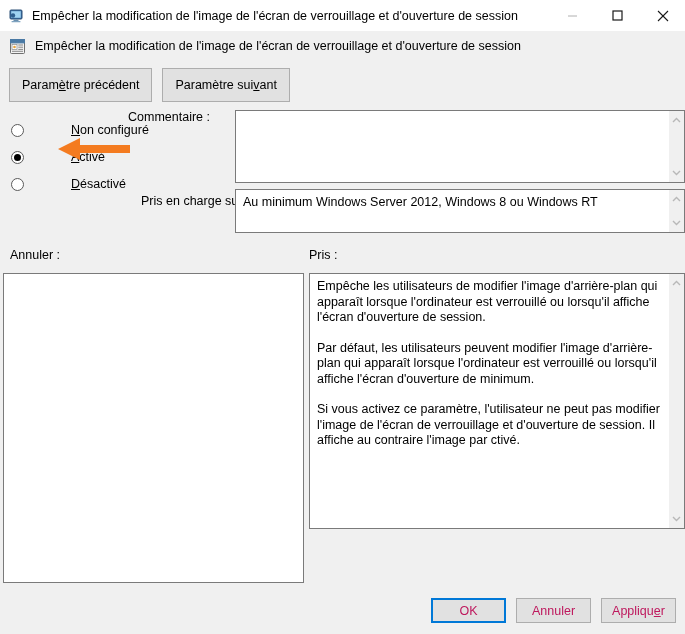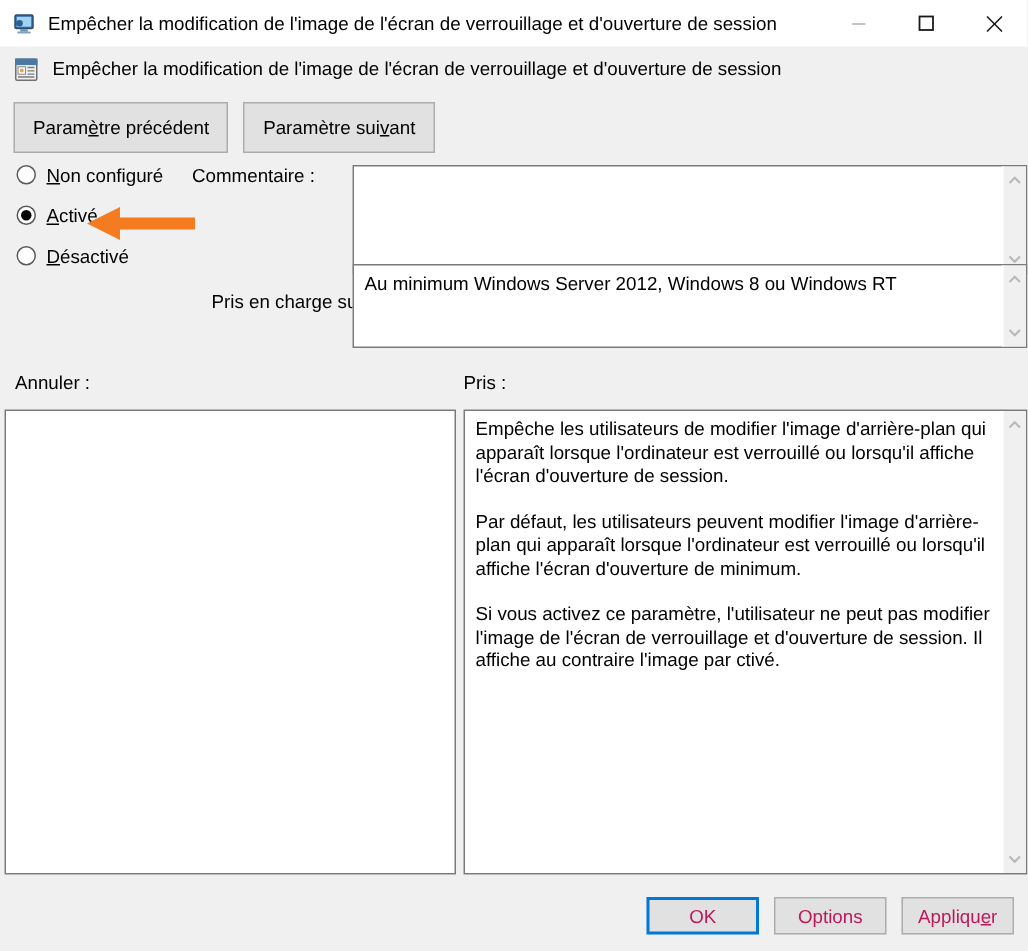--- a/index.html
+++ b/index.html
@@ -97,23 +97,24 @@
 
   
   .radio-group {
     position: absolute;
     left: 11px;
     top: 110px;
     width: 115px;
   }
   .radio-row {
     display: flex;
-    align-items: flex-start;
+    align-items: flex-end;
     height: 27px;
     cursor: default;
+    gap: 40px;
   }
   .radio-mark {
     width: 13px;
     height: 13px;
     border: 1px solid #5a5a5a;
     border-radius: 50%;
     background: #fff;
     margin-right: 7px;
     flex: 0 0 auto;
     position: relative;
@@ -183,23 +184,23 @@
   }
   .sb-arrow {
     width: 16px;
     height: 14px;
     display: flex;
     align-items: center;
     justify-content: center;
   }
 
   #comment-box  { left: 235px; top: 110px;  width: 450px; height: 73px; }
-  #support-box  { left: 235px; top: 176px;  width: 450px; height: 56px; gap: 39px; }
+  #support-box  { left: 235px; top: 189px;  width: 450px; height: 44px; gap: 39px; }
   #options-box  { left: 3px;   top: 273px;  width: 301px; height: 310px; background:#fff; }
-  #help-box     { left: 309px; top: 273px;  width: 376px; height: 310px; }
+  #help-box     { left: 309px; top: 273px;  width: 376px; height: 256px; }
 
   .help-p { margin: 0 0 15px 0; }
   .help-p:last-child { margin-bottom: 0; }
 
   
   .footer {
     position: absolute;
     right: 9px;
     top: 598px;
     display: flex;
@@ -359,17 +360,17 @@
     <span class="sb-arrow">
       <svg width="9" height="6" viewBox="0 0 9 6">
           <polyline points="1,1 4.5,4.5 8,1" fill="none" stroke="#b8b8b8" stroke-width="1.4"></polyline>
         </svg>
     </span>
   </div>
 </div>
 
 <div class="footer">
   <button class="ft-btn default">OK</button>
-  <button class="ft-btn">Options</button>
+  <button class="ft-btn">Annuler</button>
   <button class="ft-btn">
     <span>Appliqu<span class="u">e</span>r</span>
   </button>
 </div>
 
 </body></html>

